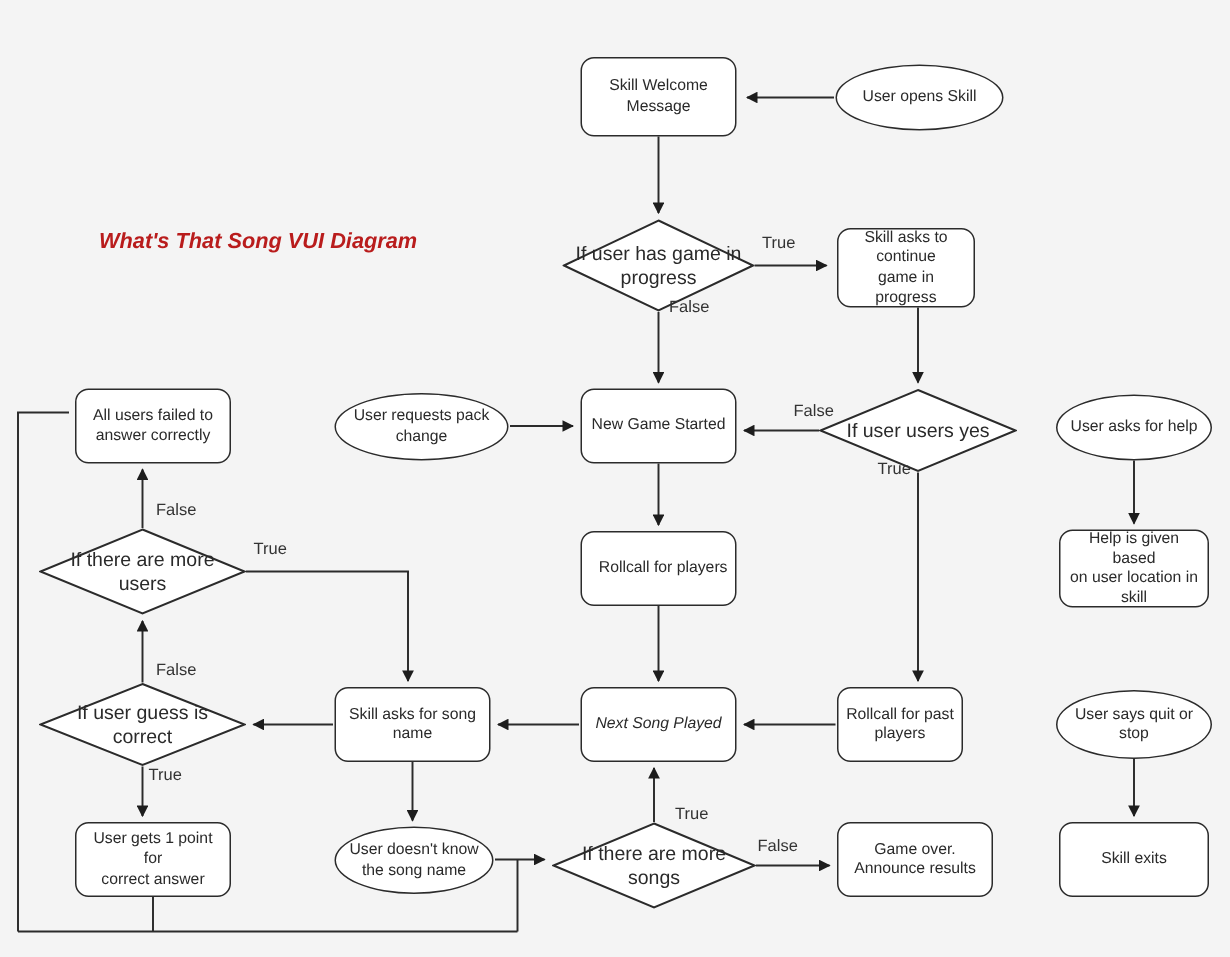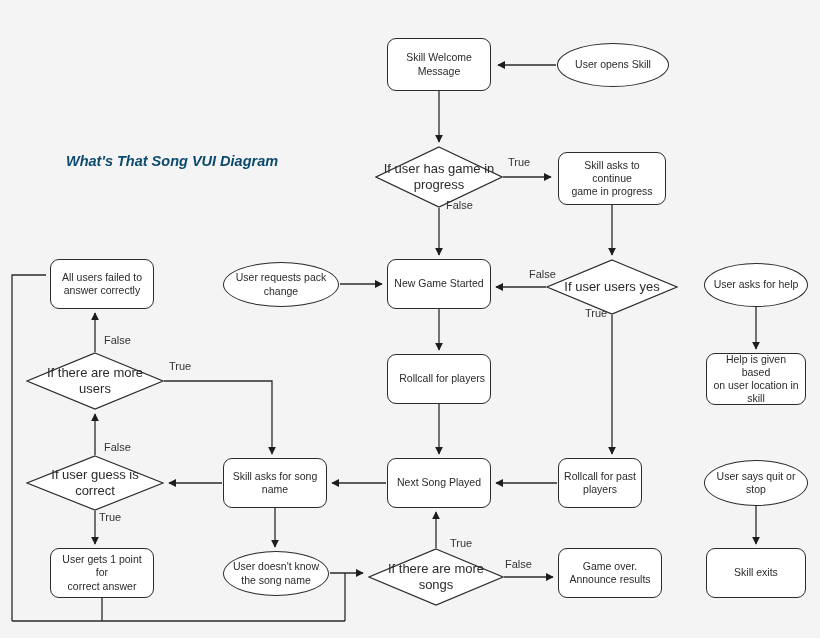--- a/index.html
+++ b/index.html
@@ -71,21 +71,21 @@
     z-index: 4;
     white-space: nowrap;
   }
   #title-block {
     position: absolute;
     left: 66px;
     top: 152px;
     font-size: 14.5px;
     font-weight: bold;
     font-style: italic;
-    color: #0c4a6e;
+    color: #b91c1c;
     line-height: 1.35;
     z-index: 5;
   }
   #title-block div { white-space: nowrap; }
 </style>
 </head>
 <body>
 
 <div id="canvas">
 
@@ -162,21 +162,21 @@
       </div>
       <div class="node terminal" style="left: 557px; top: 43px; width: 112px; height: 44px;">
         <span>User opens Skill</span>
       </div>
       <div class="node decision" style="left: 375px; top: 146px; width: 128px; height: 62px;">
         <svg viewBox="0 0 128 62" preserveAspectRatio="none">
           <polygon points="64,1 127,31 64,61 1,31" fill="#ffffff" stroke="#2b2b2b" stroke-width="1.3"></polygon>
         </svg>
         <div class="dtext">If user has game in<br>progress</div>
       </div>
-      <div class="node process" style="left: 558px; top: 152px; width: 108px; height: 53px;">
+      <div class="node process" style="left: 558px; top: 152px; width: 92px; height: 53px;">
         <span>Skill asks to continue<br>game in progress</span>
       </div>
       <div class="node process" style="left: 50px; top: 259px; width: 104px; height: 50px;">
         <span>All users failed to<br>answer correctly</span>
       </div>
       <div class="node terminal" style="left: 223px; top: 262px; width: 116px; height: 45px;">
         <span>User requests pack<br>change</span>
       </div>
       <div class="node process" style="left: 387px; top: 259px; width: 104px; height: 50px;">
         <span>New Game Started</span>
@@ -204,21 +204,21 @@
       </div>
       <div class="node decision" style="left: 26px; top: 455px; width: 138px; height: 56px;">
         <svg viewBox="0 0 138 56" preserveAspectRatio="none">
           <polygon points="69,1 137,28 69,55 1,28" fill="#ffffff" stroke="#2b2b2b" stroke-width="1.3"></polygon>
         </svg>
         <div class="dtext">If user guess is correct</div>
       </div>
       <div class="node process" style="left: 223px; top: 458px; width: 104px; height: 50px;">
         <span>Skill asks for song<br>name</span>
       </div>
-      <div class="node process" style="left: 387px; top: 458px; width: 104px; height: 50px;">
+      <div class="node process" style="left: 387px; top: 458px; width: 104px; height: 50px; font-style: italic;">
         <span>Next Song Played</span>
       </div>
       <div class="node process" style="left: 558px; top: 458px; width: 84px; height: 50px;">
         <span>Rollcall for past<br>players</span>
       </div>
       <div class="node terminal" style="left: 704px; top: 460px; width: 104px; height: 46px;">
         <span>User says quit or<br>stop</span>
       </div>
       <div class="node process" style="left: 50px; top: 548px; width: 104px; height: 50px;">
         <span>User gets 1 point for<br>correct answer</span>

